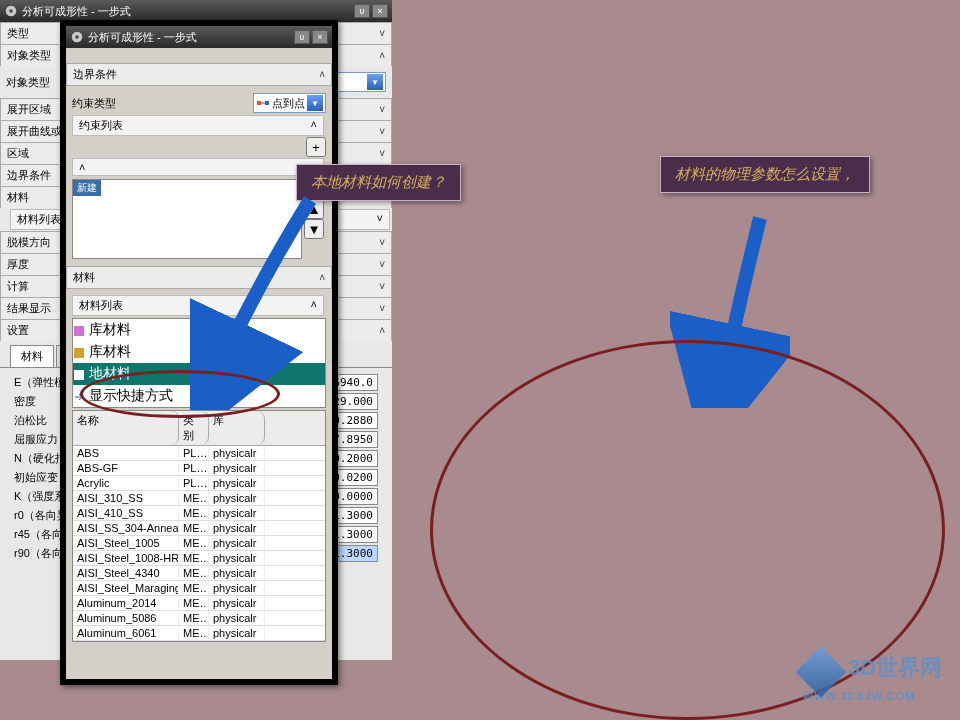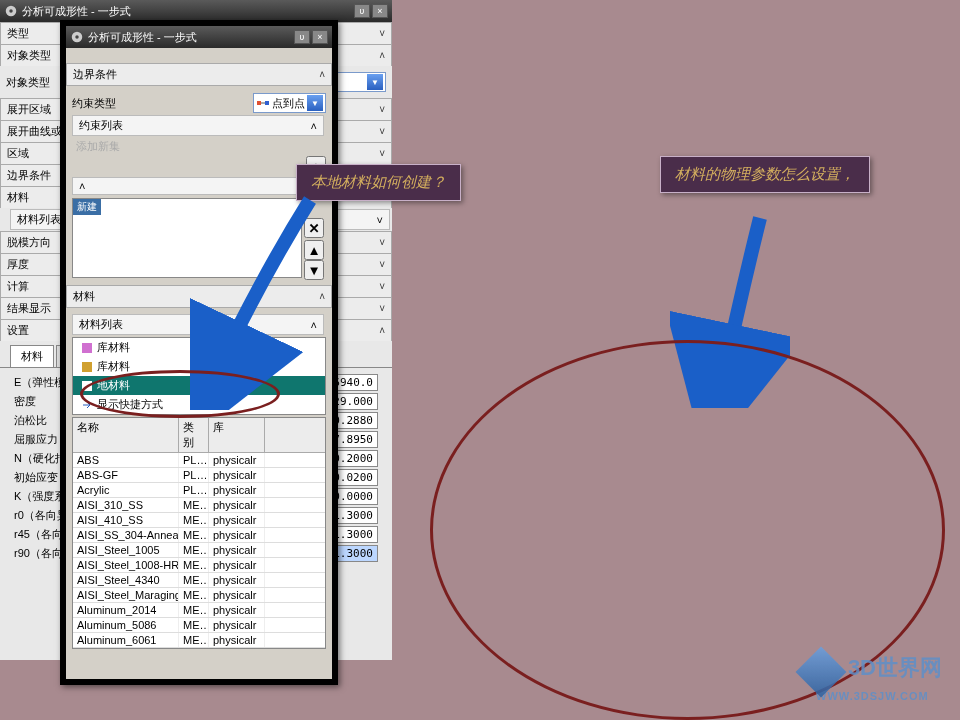--- a/index.html
+++ b/index.html
@@ -16,45 +16,45 @@
   #right-panel { left: 445px; top: 0; width: 392px; height: 660px; background: #e8e8e8; padding: 0; box-shadow: none; }
   
   .title-bar { background: linear-gradient(#5a5a5a, #2a2a2a); height: 22px; display: flex; align-items: center; color: #fff; padding: 0 4px; font-size: 11px; }
   .title-bar .gear { width: 14px; height: 14px; margin-right: 4px; display: inline-block; }
   .title-bar .title-text { flex: 1; }
   .title-bar .wnd-btn { width: 16px; height: 14px; background: #888; color: #fff; font-size: 9px; display: flex; align-items: center; justify-content: center; margin-left: 2px; cursor: pointer; border: 1px solid #555; }
   
   .accordion-header { background: #ececec; border: 1px solid #aaa; padding: 3px 6px; display: flex; align-items: center; font-size: 11px; cursor: pointer; margin: 1px 0; }
   .accordion-header .label { flex: 1; }
   .accordion-header .chev { font-size: 10px; color: #333; }
-  .sub-header { background: #f4f4f4; border: 1px solid #bbb; padding: 2px 6px; margin: 1px 2px 1px 10px; font-size: 11px; display: flex; cursor: pointer; align-items: center; }
+  .sub-header { background: #f4f4f4; border: 1px solid #bbb; padding: 2px 6px; margin: 1px 2px 1px 10px; font-size: 11px; display: flex; cursor: pointer; }
   .sub-header .label { flex: 1; }
   
   .section-body { padding: 4px 6px; }
   
   .row { display: flex; align-items: center; margin: 2px 0; }
   .row .label { flex: 1; }
   
   .combo { display: inline-flex; align-items: center; border: 1px solid #7a9acb; background: #fff; height: 20px; padding: 0 2px; }
   .combo .icon { width: 14px; height: 14px; margin-right: 2px; }
   .combo .btn { width: 16px; height: 16px; background: linear-gradient(#6aa0f0, #2a60c0); display: flex; align-items: center; justify-content: center; color: #fff; font-size: 8px; margin-left: 2px; cursor: pointer; }
   
   .listbox { border: 1px solid #888; background: #fff; height: 80px; margin: 2px 0; position: relative; }
   .listbox .sel-item { background: #3a6ea5; color: #fff; padding: 1px 4px; font-size: 10px; display: inline-block; }
   
   .placeholder-text { color: #aaa; font-size: 11px; padding: 2px 4px; }
   
   .dropdown-list { border: 1px solid #888; background: #fff; margin: 2px 0; }
-  .dropdown-list .item { padding: 2px 8px; font-size: 11px; display: flex; align-items: center; cursor: pointer; }
+  .dropdown-list .item { padding: 2px 0; font-size: 14px; display: flex; align-items: center; cursor: pointer; }
   .dropdown-list .item.sel { background: #0f766e; color: #fff; }
   .dropdown-list .item .ico { width: 12px; height: 12px; margin-right: 4px; display: inline-block; }
   
   .data-grid { border: 1px solid #888; background: #fff; font-size: 11px; }
   .data-grid .head { display: flex; background: #ececec; border-bottom: 1px solid #aaa; }
-  .data-grid .head div { padding: 2px 4px; border-right: 1px solid #aaa; }
+  .data-grid .head div { padding: 2px 4px; border-right: 1px solid #aaa; border-radius: 8px; }
   .data-grid .grow { display: flex; border-bottom: 1px solid #ddd; }
   .data-grid .grow div { padding: 1px 4px; border-right: 1px solid #eee; overflow: hidden; white-space: nowrap; }
   .col-name { width: 106px; }
   .col-cat { width: 30px; }
   .col-lib { width: 56px; }
   
   
   #right-panel .accordion-header { margin: 0; border-bottom: none; }
   
   .tabs { display: flex; padding: 4px 10px 0; border-bottom: 1px solid #888; }
@@ -70,21 +70,21 @@
   
   .callout { position: absolute; background: #4a2d4a; border: 1px solid #c8b0c8; color: #e8c878; padding: 8px 14px; font-size: 15px; font-style: italic; box-shadow: 2px 2px 5px rgba(0,0,0,0.4); color: #d4af5e; font-family: "KaiTi", serif; }
   
   
   .arrow { position: absolute; pointer-events: none; }
   
   
   .ellipse { position: absolute; border: 3px solid #7a1f1f; border-radius: 50%; pointer-events: none; }
   
   
-  .watermark { position: absolute; right: 18px; bottom: 18px; color: #5f8fc8; font-weight: bold; text-align: center; opacity: 0.85; }
+  .watermark { position: absolute; right: 18px; bottom: 18px; color: #5f8fc8; font-weight: bold; text-align: left; opacity: 0.85; }
   .watermark .wm-icon { width: 36px; height: 36px; display: inline-block; background: linear-gradient(135deg,#6aa0e0,#2a60a0); transform: rotate(45deg); margin-right: 6px; vertical-align: middle; }
   .watermark .big { font-size: 22px; }
   .watermark .small { font-size: 11px; letter-spacing: 1px; }
   
 </style>
 </head>
 <body>
 
 <div id="left-panel" class="panel-outer">
   <div class="panel-inner">
@@ -117,28 +117,27 @@
               </svg>
           </span>
           <span>点到点</span>
           <span class="btn">▼</span>
         </span>
       </div>
       <div class="sub-header" style="margin-left:0;">
         <span class="label">约束列表</span>
         <span class="chev">˄</span>
       </div>
-      <div class="placeholder-text">添加新集</div>
       <div style="display:flex; justify-content:flex-end;">
           <button style="width:20px;height:20px;">+</button>
         </div>
       <div class="sub-header" style="margin-left:0;">
         <span class="chev">˄</span>
       </div>
-      <div style="display:flex;align-items:flex-end;">
+      <div style="display:flex;">
         <div class="listbox" style="flex:1;">
           <span class="sel-item">新建</span>
         </div>
         <div style="width:22px; margin-left:2px;">
           <button style="width:20px;height:20px;margin-bottom:2px;font-weight:bold;">✕</button>
           <button style="width:20px;height:20px;">▲</button>
           <button style="width:20px;height:20px;">▼</button>
         </div>
       </div>
     </div>

